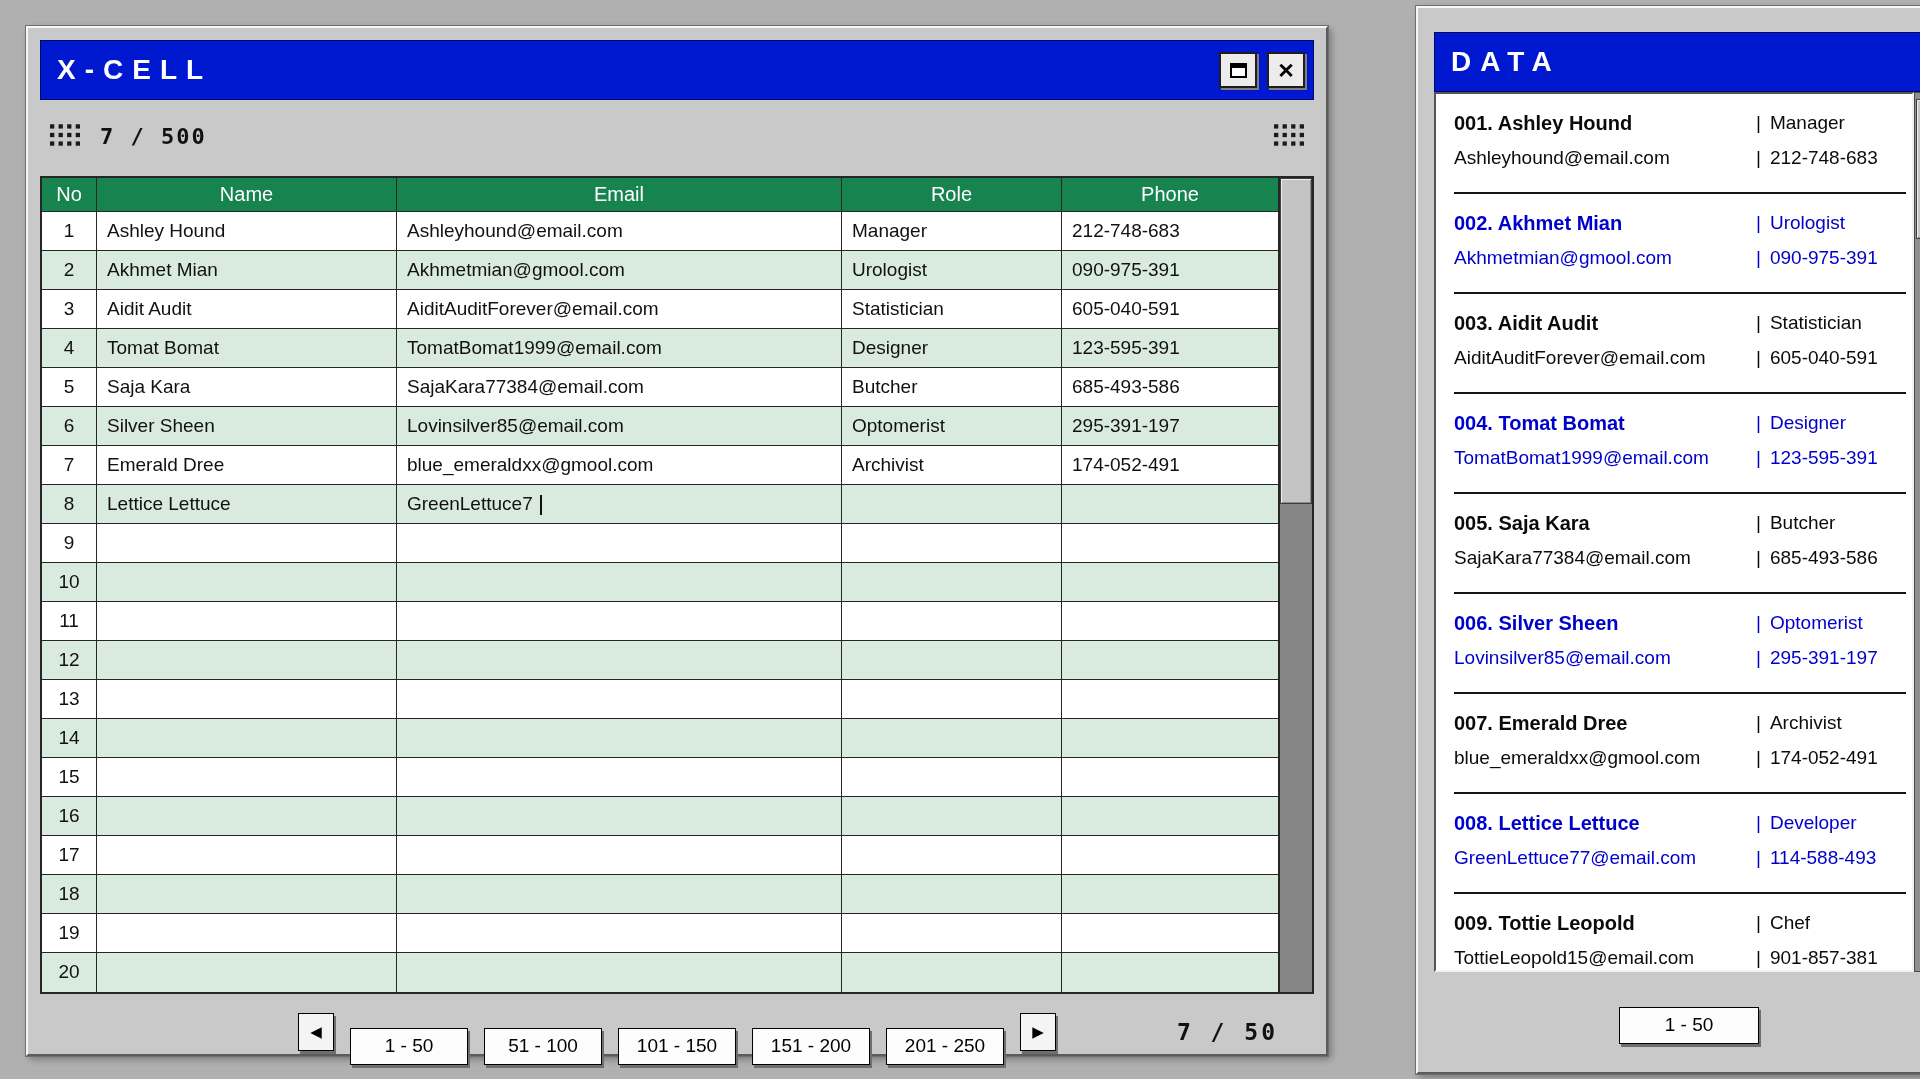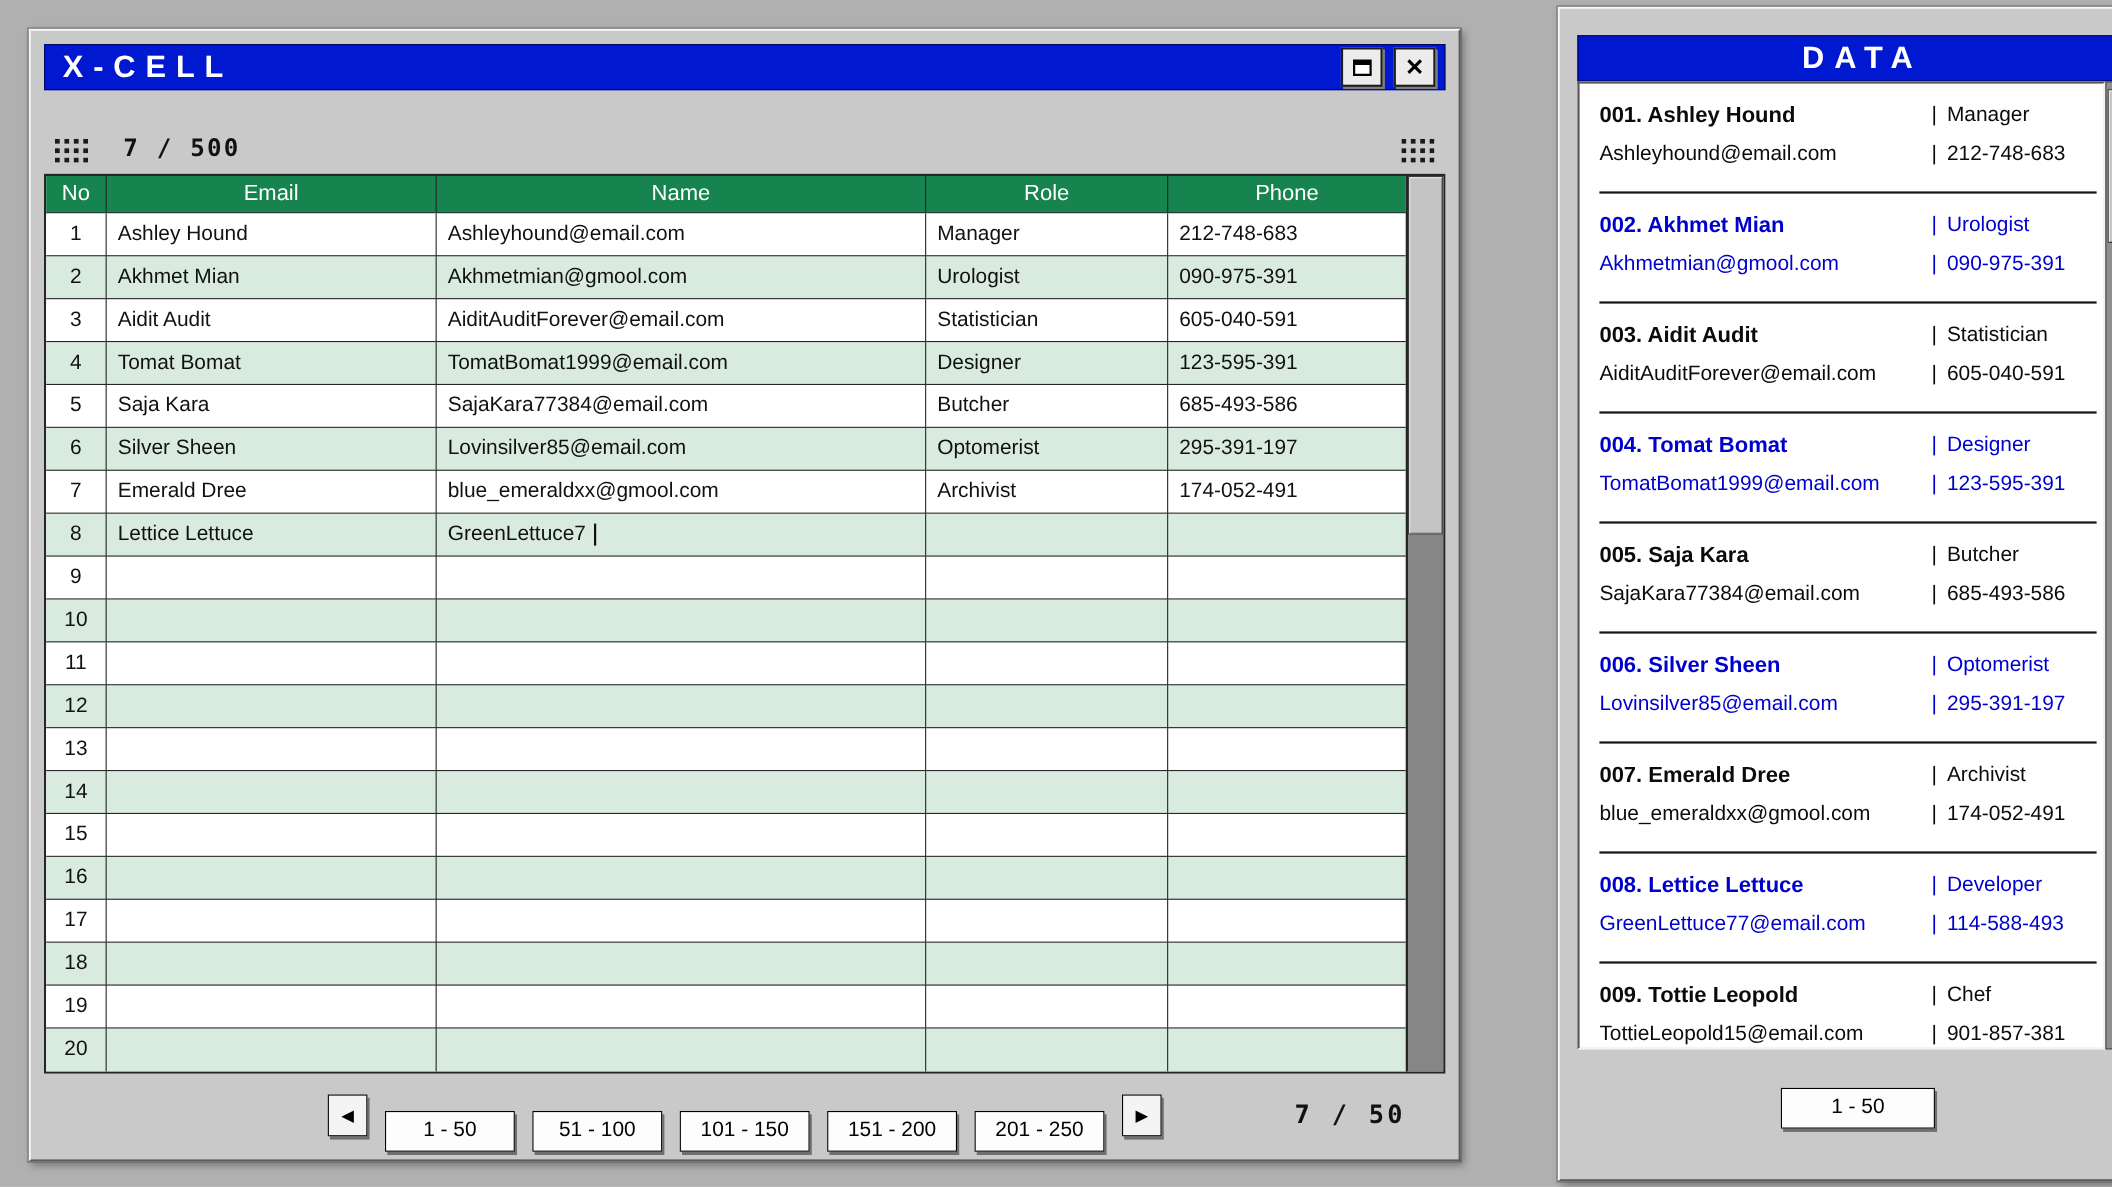--- a/index.html
+++ b/index.html
@@ -24,39 +24,38 @@
     background:var(--window-face);
     border:2px solid;
     border-color:#f7f7f7 #5c5c5c #5c5c5c #f7f7f7;
     outline:1px solid #6f6f6f;
     box-shadow:3px 3px 7px rgba(0,0,0,.35);
   }
   .xcell-window{left:26px;top:26px;width:1302px;height:1030px;padding:12px;}
   .data-window{left:1416px;top:6px;width:546px;height:1068px;padding:24px 16px 14px 16px;}
 
   .titlebar{
-    height:42px;background:var(--title-bar);color:#fff;
+    height:60px;background:var(--title-bar);color:#fff;
     display:flex;align-items:center;padding:0 8px 0 16px;
     border:1px solid #000a66;
-    justify-content:center;
   }
   .titlebar .title{
     font-weight:bold;font-size:28px;letter-spacing:9px;white-space:nowrap;
   }
   .titlebar-buttons{margin-left:auto;display:flex;gap:10px;}
   .tb-btn{
     width:38px;height:36px;background:#ececec;border:2px solid #1d1d1d;
     box-shadow:2px 2px 0 #7e7e7e;display:flex;align-items:center;justify-content:center;
     color:#000;
   }
   .max-glyph{display:inline-block;width:17px;height:15px;border:2px solid #000;border-top-width:5px;background:#fff;}
   .close-glyph{font-size:21px;font-weight:bold;line-height:1;}
 
   
-  .toolbar{margin-top:24px;height:42px;display:flex;align-items:flex-end;padding:0 10px;gap:12px;}
+  .toolbar{margin-top:24px;height:42px;display:flex;align-items:flex-start;padding:0 10px;}
   .grid-icon{display:inline-flex;align-items:center;}
   .grid-icon.right{margin-left:auto;}
   .counter{margin-left:20px;font-family:"DejaVu Sans Mono",monospace;font-weight:bold;font-size:22px;letter-spacing:2px;}
 
   
   .table-box{margin-top:10px;display:flex;border:2px solid var(--gridline);background:#fff;height:818px;}
   .grid-col{flex:1;display:flex;flex-direction:column;}
   .thead,.trow{display:grid;grid-template-columns:55px 300px 445px 220px 1fr;}
   .thead{height:34px;background:var(--header-green);color:#fff;}
   .th{
@@ -181,22 +180,22 @@
               <rect x="24" y="16" width="4" height="4"></rect>
           </g>
         </svg>
       </span>
     </div>
 
     <div class="table-box">
       <div class="grid-col">
         <div class="thead">
           <div class="th">No</div>
+          <div class="th">Name</div>
           <div class="th">Email</div>
-          <div class="th">Name</div>
           <div class="th">Role</div>
           <div class="th">Phone</div>
         </div>
         <div class="tbody">
 
             <div class="trow">
               <div class="td no">1</div>
               <div class="td">Ashley Hound</div>
               <div class="td">
                 <span>Ashleyhound@email.com</span>

